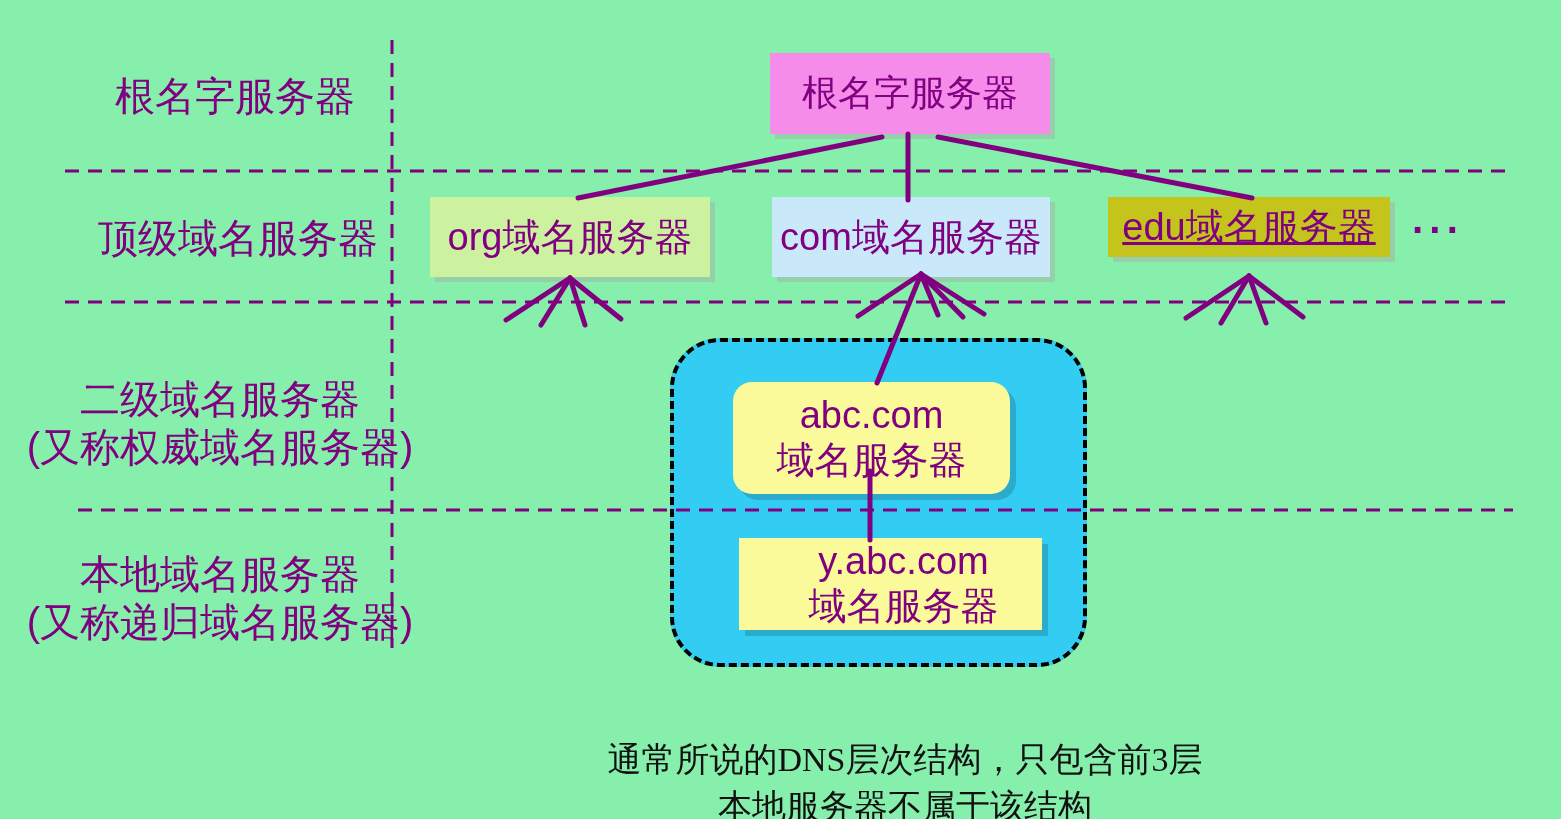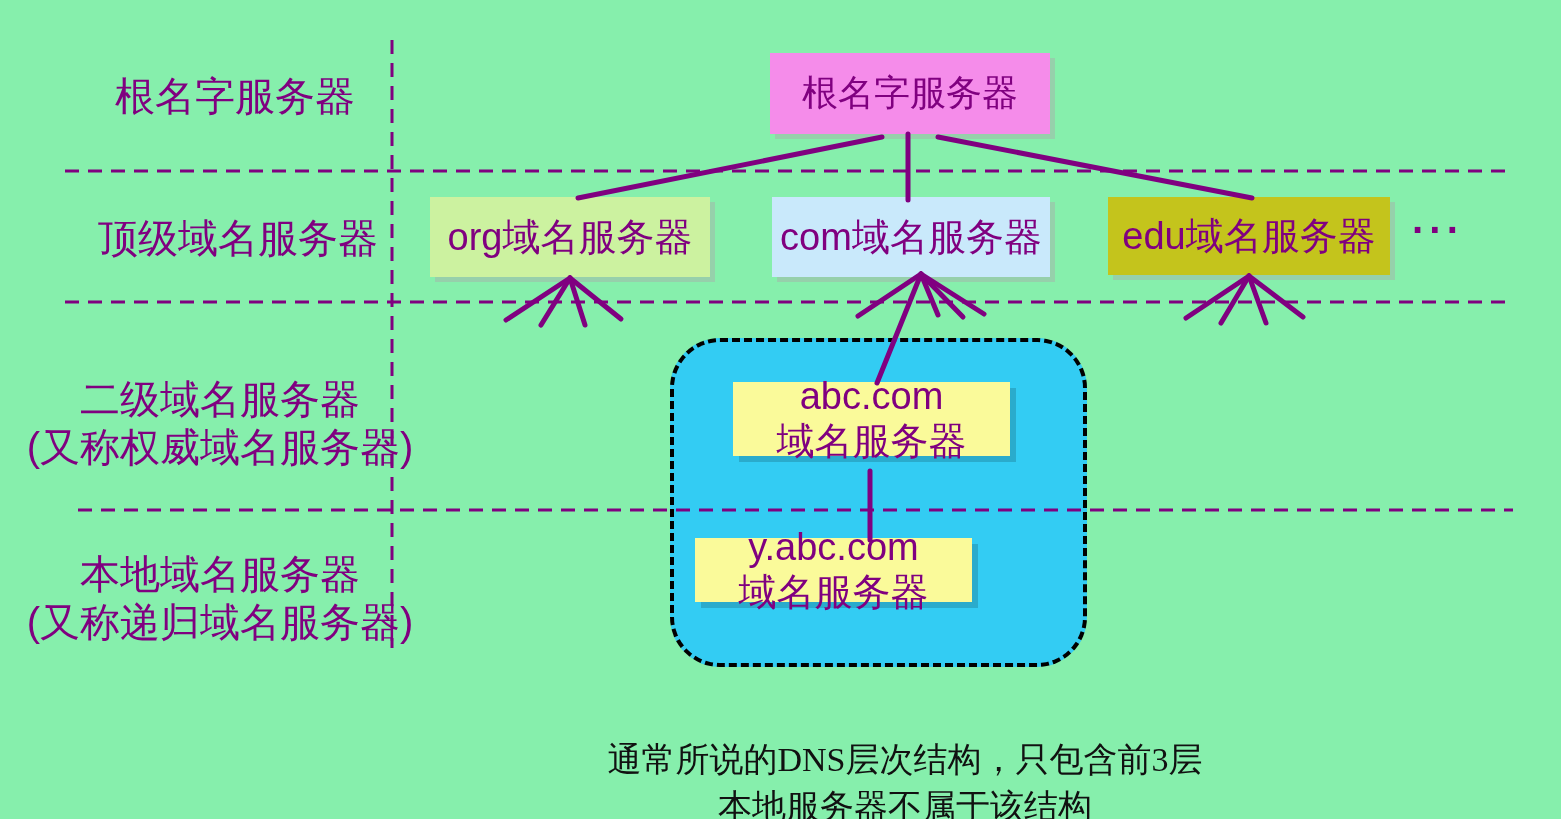--- a/index.html
+++ b/index.html
@@ -120,32 +120,32 @@
   </div>
 
   <div class="node org" style="left:430px; top:197px; width:280px; height:80px;">
     <span>org域名服务器</span>
   </div>
 
   <div class="node com" style="left:772px; top:197px; width:278px; height:80px;">
     <span>com域名服务器</span>
   </div>
 
-  <div class="node edu" style="left:1108px; top:197px; width:282px; height:78px;">
+  <div class="node edu" style="left:1108px; top:197px; width:282px; height:60px;text-decoration:underline;">
     <span>edu域名服务器</span>
   </div>
 
   <div class="dots" style="left:1412px; top:208px;">···</div>
 
-  <div class="node leaf" style="left:733px; top:382px; width:277px; height:74px;">
+  <div class="node leaf" style="left:733px; top:382px; width:277px; height:112px;border-radius:19px;">
     <span>abc.com</span>
     <span>域名服务器</span>
   </div>
 
-  <div class="node leaf" style="left:695px; top:538px; width:277px; height:64px;">
+  <div class="node leaf" style="left:739px; top:538px; width:277px; height:92px;padding-left:26px;">
     <span>y.abc.com</span>
     <span>域名服务器</span>
   </div>
 
   <div class="caption">
     <div>通常所说的DNS层次结构，只包含前3层</div>
     <div>本地服务器不属于该结构</div>
   </div>
 
   <svg class="overlay" viewBox="0 0 1561 819">

